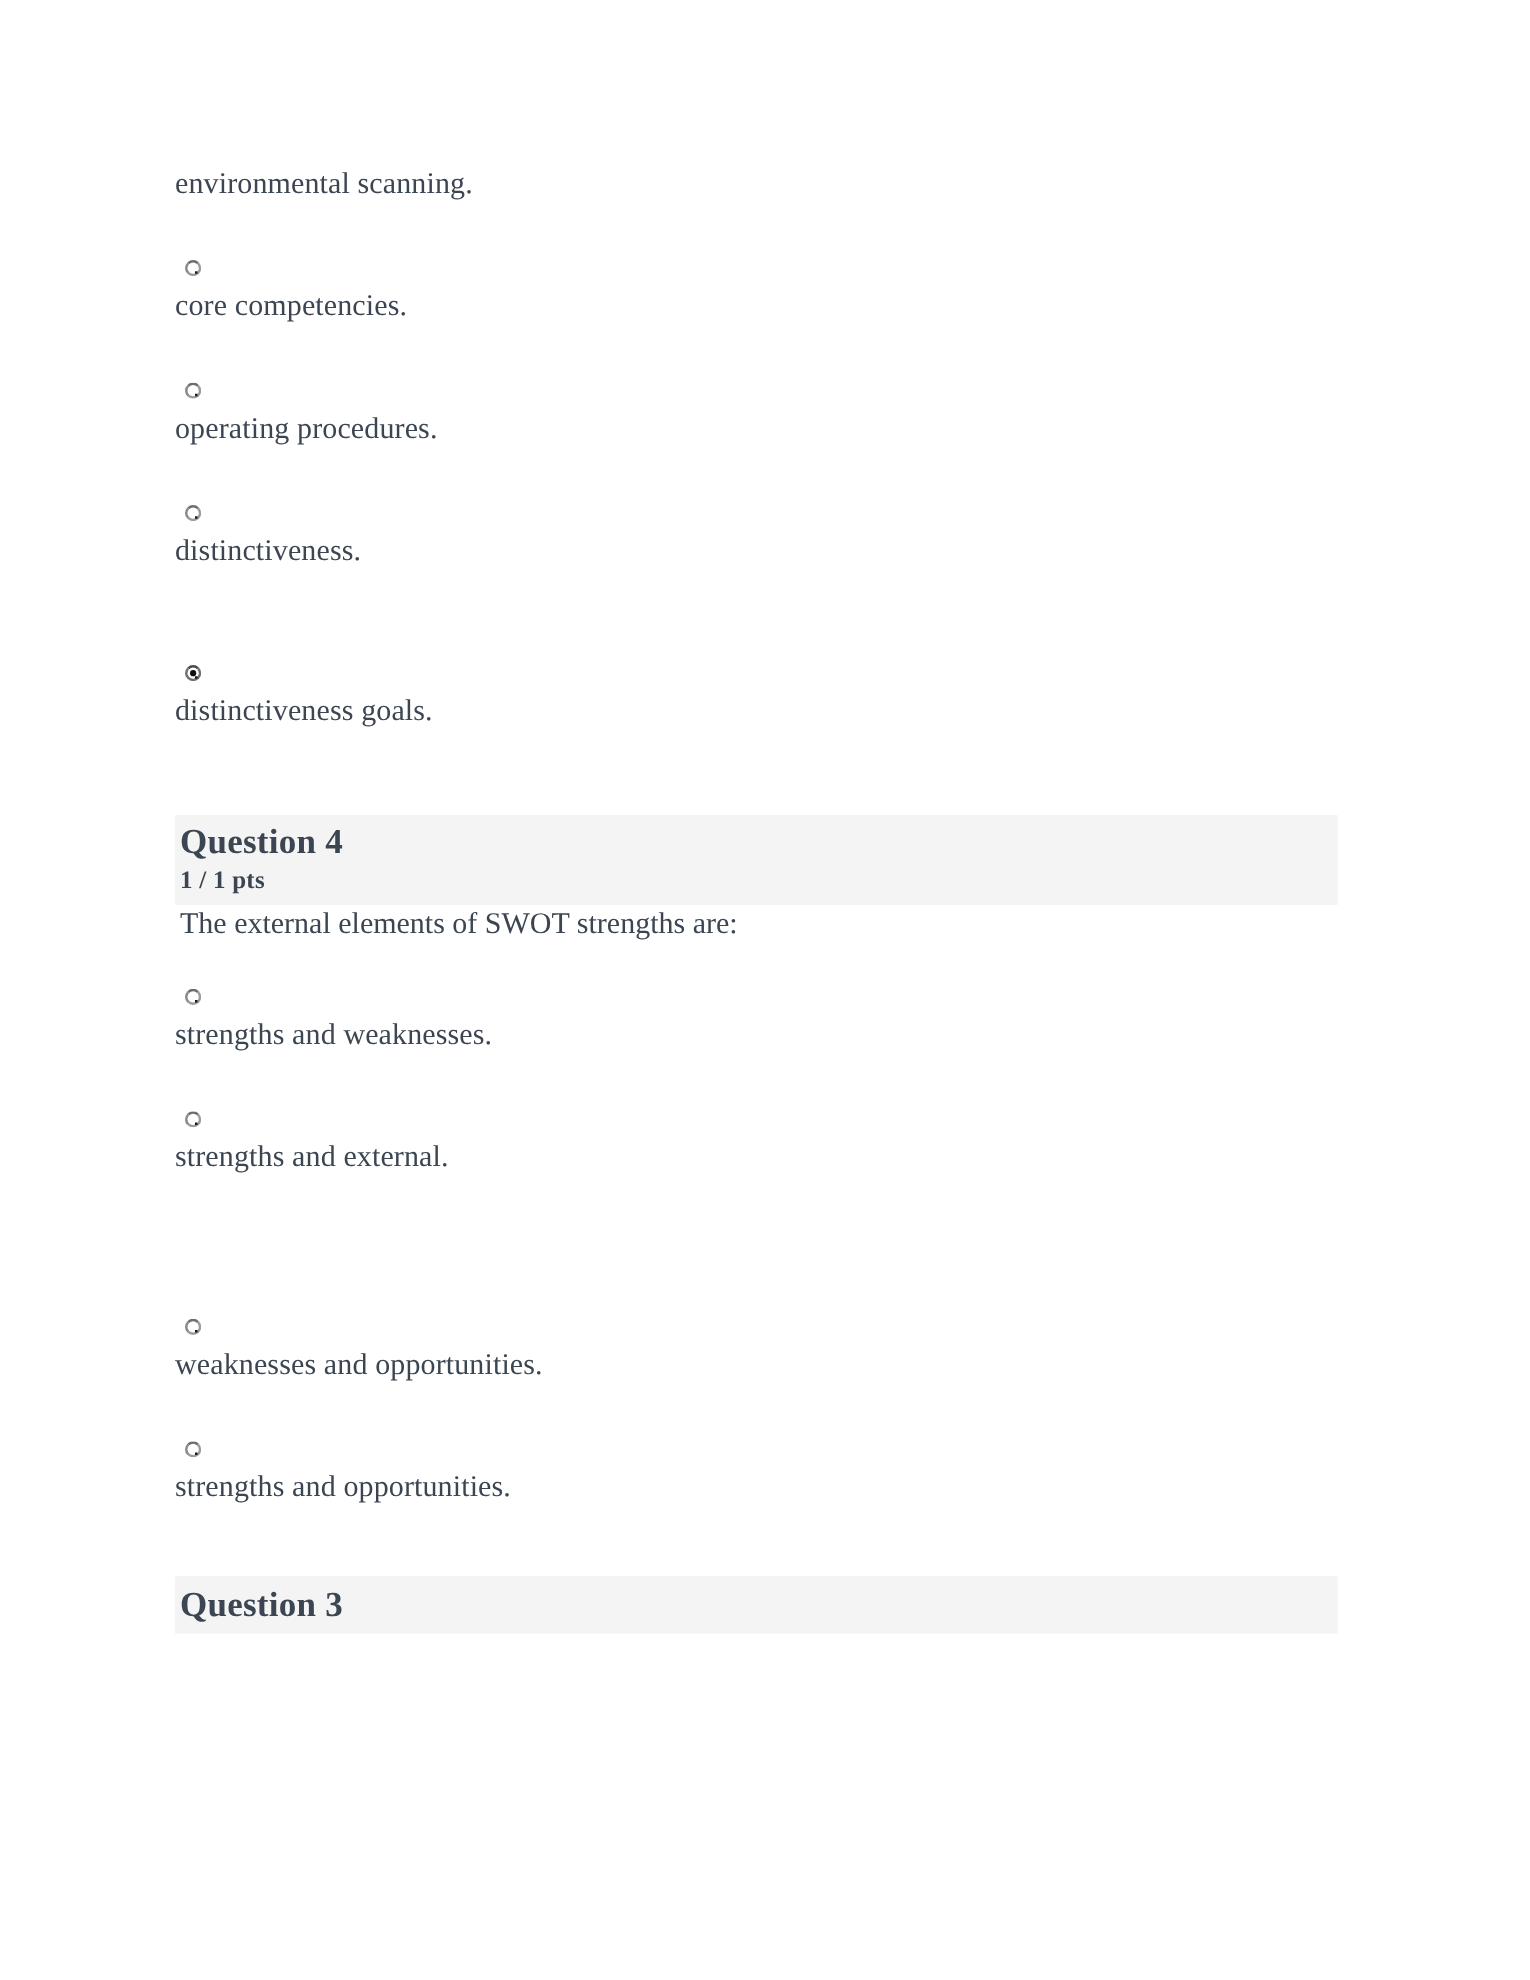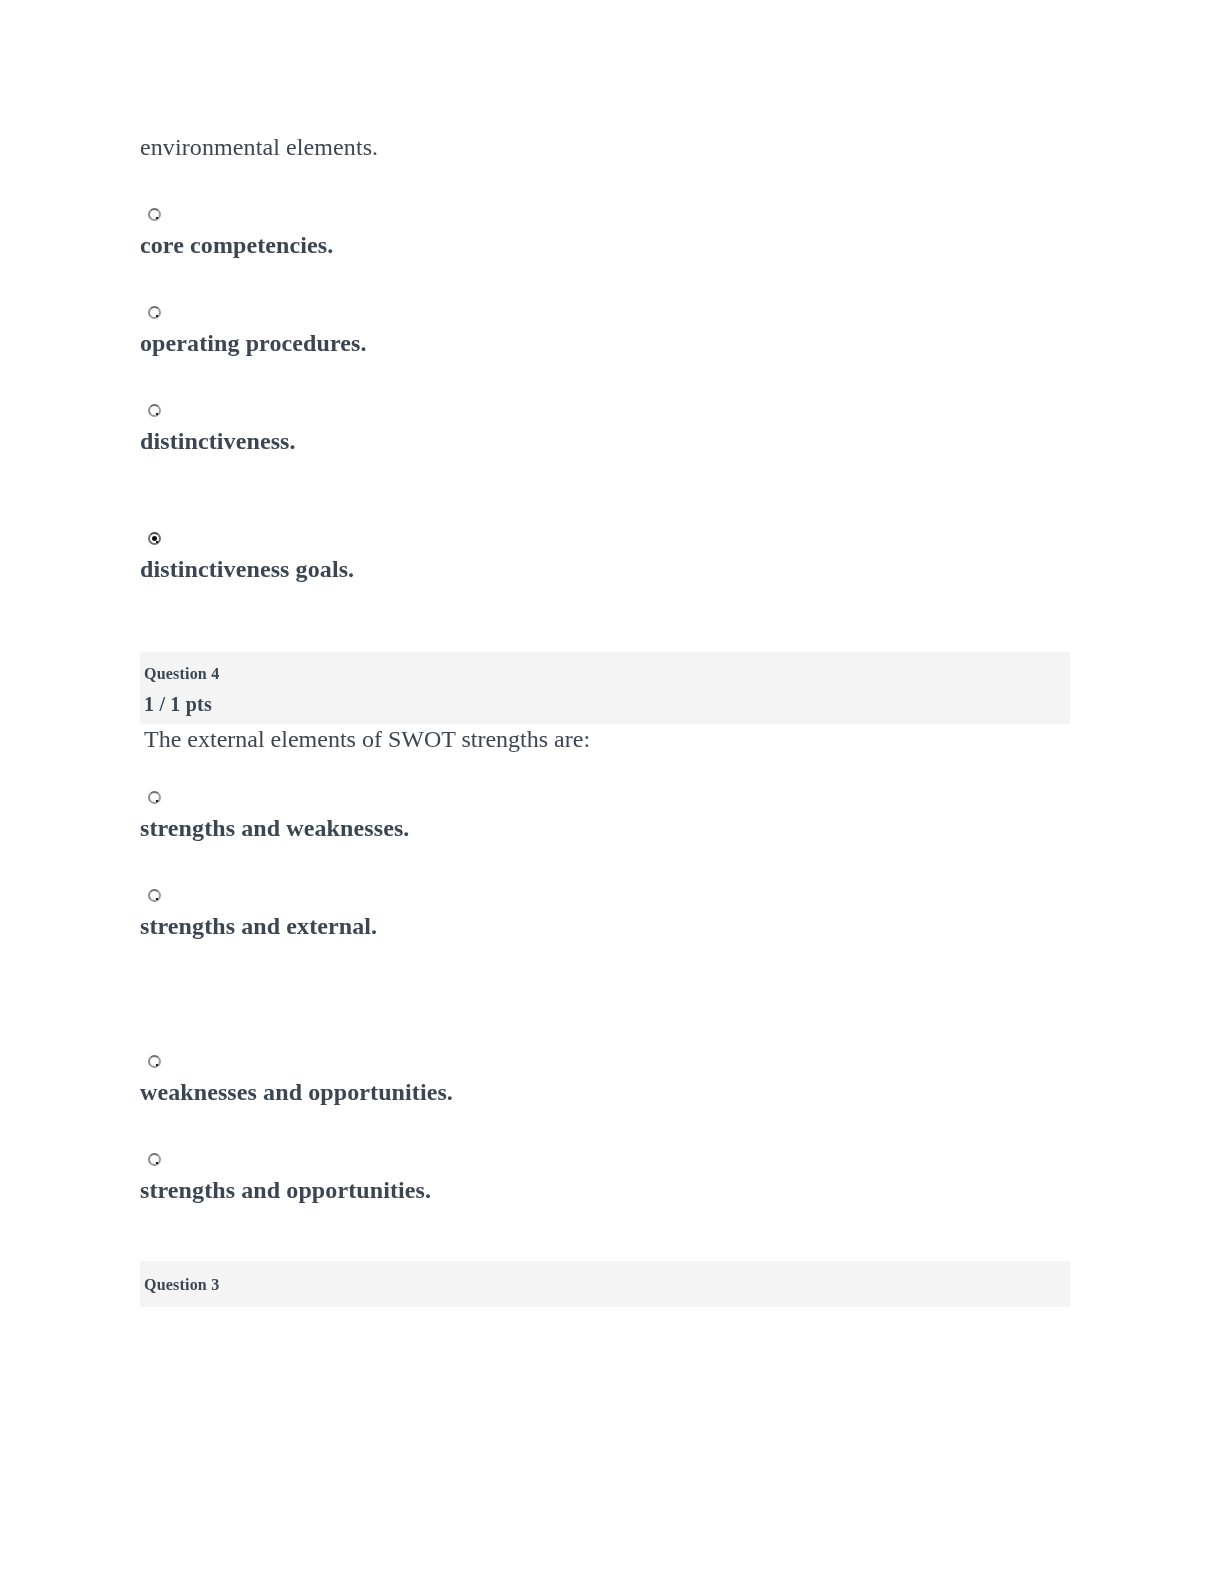--- a/index.html
+++ b/index.html
@@ -29,21 +29,20 @@
     position: absolute;
     left: 140px;
     top: 132px;
     width: 940px;
   }
 
   
   .option {
     margin: 0;
     padding: 0;
-    font-weight: bold;
   }
   .option-radio-row {
     height: 30px;
     display: block;
     position: relative;
   }
   .radio {
     position: absolute;
     left: 8px;
     top: 8px;
@@ -101,21 +100,21 @@
   .gap-small  { height: 28px; }
 
   
   .q-band {
     background: #f4f4f5;
     width: 930px;
     padding: 6px 0 4px 4px;
     box-sizing: border-box;
   }
   .q-band .q-title {
-    font-size: 16px;
+    font-size: 28px;
     line-height: 31px;
     font-weight: bold;
     color: #3c4652;
     margin: 0;
     letter-spacing: 0.2px;
   }
   .q-band .q-points {
     font-size: 20px;
     line-height: 31px;
     font-weight: bold;
@@ -134,21 +133,21 @@
   .q-band.compact {
     padding: 8px 0 7px 4px;
   }
 </style>
 </head>
 <body>
 
 <div class="page">
   <div class="content">
 
-    <p class="option-text">environmental elements.</p>
+    <p class="option-text">environmental scanning.</p>
 
     <div class="gap-normal"></div>
 
     <div class="option">
       <div class="option-radio-row">
         <span class="radio"></span>
       </div>
       <p class="option-text">core competencies.</p>
     </div>
 

